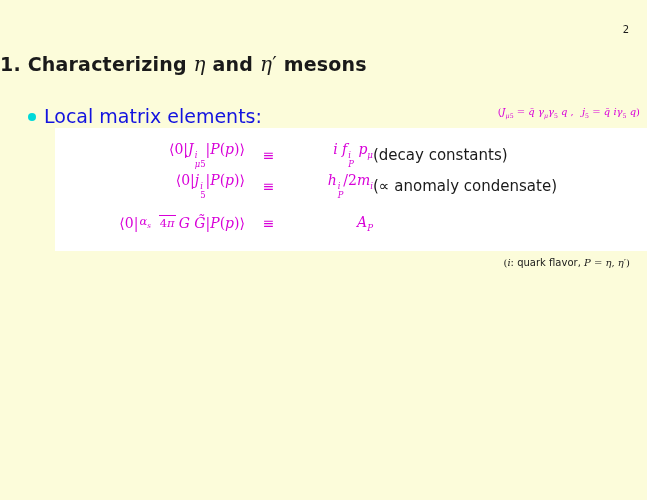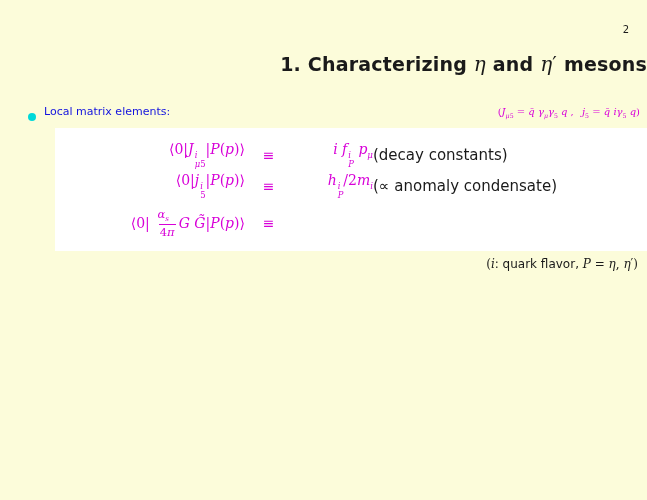--- a/index.html
+++ b/index.html
@@ -9,36 +9,36 @@
     background:var(--background,#FCFCDA);
     font-family:"DejaVu Sans",sans-serif;
     color:var(--text,#1a1a1a);
   }
   .pagenum{
     position:absolute;top:24px;right:18px;
     font-size:10px;color:var(--text,#1a1a1a);
   }
   .title{
     position:absolute;top:52px;left:0;width:100%;
-    text-align:right;font-weight:bold;font-size:19px;
+    text-align:left;font-weight:bold;font-size:19px;
     letter-spacing:0.2px;
   }
   .mathv{
     font-family:"DejaVu Serif","DejaVu Sans",serif;
     font-style:normal;
   }
   .title .mathv{font-weight:normal;font-size:20px;}
   .mathv i, i.mv{font-family:"DejaVu Serif","DejaVu Sans",serif;}
   .bullet-dot{
     position:absolute;left:28px;top:113px;width:8px;height:8px;border-radius:50%;
     background:var(--cyan_bullet,#00D9D9);
   }
   .bullet-label{
     position:absolute;left:44px;top:105px;
-    font-size:11px;color:var(--blue,#1313DF);
+    font-size:19px;color:var(--blue,#1313DF);
   }
   .side-note{
     position:absolute;top:106px;right:7px;
     font-size:10px;color:var(--magenta,#D800D8);
   }
   .eq-panel{
     position:absolute;left:55px;top:128px;width:628px;height:123px;
     background:var(--box,#FFFFFF);
   }
   .eqgrid{
@@ -56,28 +56,28 @@
   .eq-note{ text-align:left;font-size:15px;color:var(--text,#1a1a1a);}
   
   .ss{
     display:inline-flex;flex-direction:column;align-items:flex-start;
     font-size:0.60em;line-height:1.05;vertical-align:-0.5em;
     padding-left:1px;
   }
   sub{font-size:0.62em;}
   
   .frac{
-    display:inline-flex;flex-direction:column;align-items:center;
+    display:inline-flex;align-items:center;
     font-size:0.82em;line-height:1.25;vertical-align:middle;
     margin:0 3px 0 1px;
   }
   .frac .den{border-top:1px solid currentColor;padding:0 1px;margin-left:8px;}
   .footnote{
-    position:absolute;top:257px;right:9px;
-    font-size:12px;color:var(--text,#1a1a1a);
+    position:absolute;top:257px;right:17px;
+    font-size:10px;color:var(--text,#1a1a1a);
   }
 </style>
 </head>
 <body>
 
 <div class="slide">
 
   <div class="pagenum">2</div>
 
   <div class="title"><span>1. Characterizing </span><span class="mathv"><i>η</i></span><span> and </span><span class="mathv"><i>η</i>′</span><span> mesons</span></div>
@@ -113,19 +113,20 @@
 
       <span class="eq-lhs mathv flexr">
           <span>⟨0|</span>
           <span class="frac">
             <span class="num"><i>α</i><sub><i>s</i></sub></span>
             <span class="den">4<i>π</i></span>
           </span>
           <span><i>G</i> <i>G̃</i>|<i>P</i>(<i>p</i>)⟩</span>
         </span>
       <span class="eq-rel">≡</span>
+      <span class="eq-rhs mathv"><i>A</i><sub><i>P</i></sub></span>
 
     </div>
   </div>
 
   <div class="footnote"><span class="mathv">(<i>i</i></span><span>: quark flavor, </span><span class="mathv"><i>P</i> = <i>η</i>, <i>η</i>′)</span></div>
 
 </div>
 
 </body></html>

